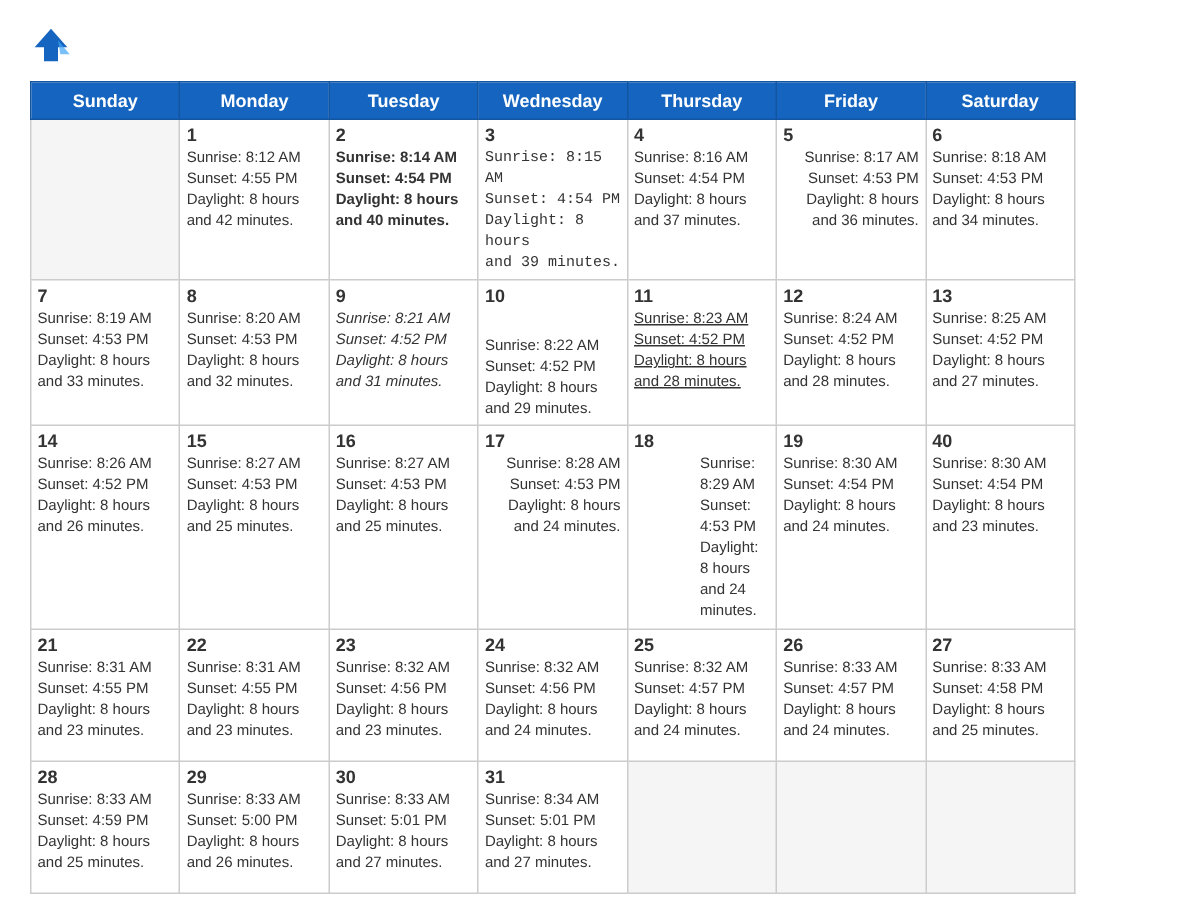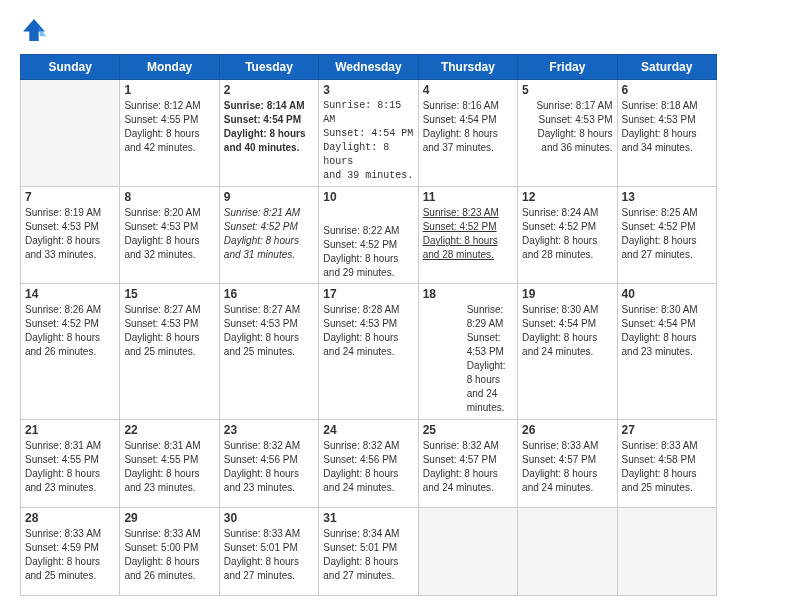--- a/index.html
+++ b/index.html
@@ -239,21 +239,21 @@
           </td>
           <td>
             <div class="day-num">16</div>
             <div class="day-info" style="white-space: pre-line;">Sunrise: 8:27 AM
 Sunset: 4:53 PM
 Daylight: 8 hours
 and 25 minutes.</div>
           </td>
           <td>
             <div class="day-num">17</div>
-            <div class="day-info" style="white-space: pre-line;">Sunrise: 8:28 AM
+            <div class="day-info" style="white-space: pre-line; text-align: right;">Sunrise: 8:28 AM
 Sunset: 4:53 PM
 Daylight: 8 hours
 and 24 minutes.</div>
           </td>
           <td>
             <div class="day-num">18</div>
             <div class="day-info" style="white-space: pre-line; margin-left: 44px;">Sunrise: 8:29 AM
 Sunset: 4:53 PM
 Daylight: 8 hours
 and 24 minutes.</div>

